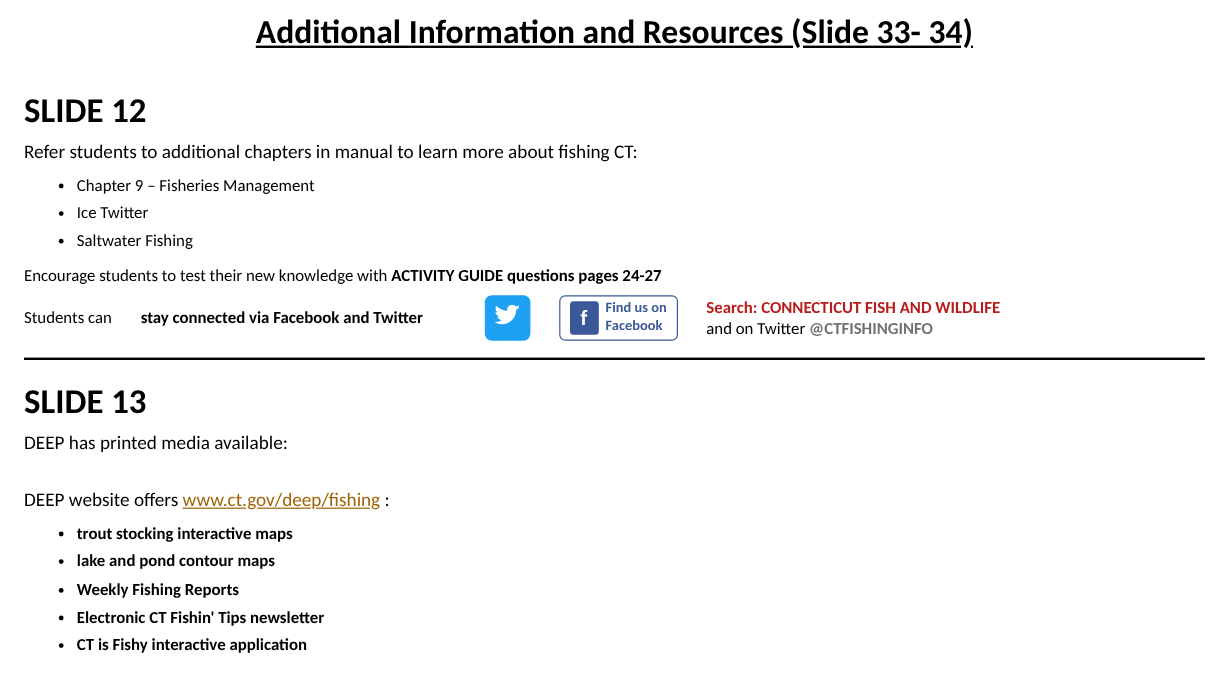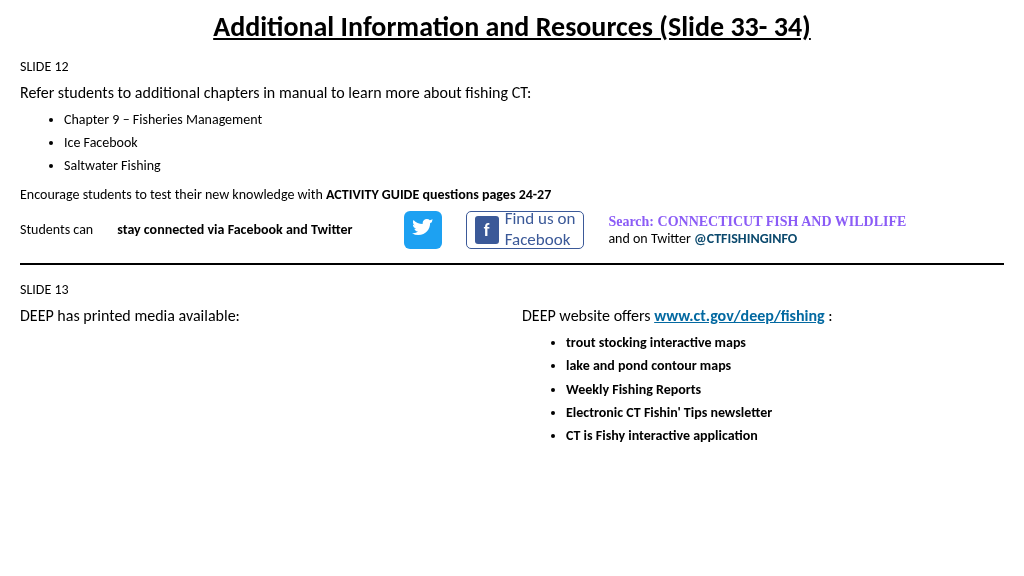--- a/index.html
+++ b/index.html
@@ -10,26 +10,26 @@
       min-height: 576px;
       padding: 10px 20px 20px 20px;
       font-size: 15px;
       color: #000;
     }
     .main-title {
       font-size: 28px;
       font-weight: bold;
       text-decoration: underline;
       text-align: center;
-      margin-bottom: 14px;
+      margin-bottom: 30px;
       line-height: 1.2;
     }
     .slide-heading {
-      font-size: 14px;
-      font-weight: normal;
+      font-size: 29px;
+      font-weight: bold;
       margin-bottom: 6px;
     }
     .body-text {
       font-size: 16px;
       margin-bottom: 4px;
       line-height: 1.5;
     }
     .bullet-list {
       list-style: disc;
       margin-left: 44px;
@@ -85,64 +85,62 @@
       align-items: center;
       justify-content: center;
       border-radius: 3px;
     }
     .find-us-text {
       font-size: 11px;
       line-height: 1.2;
       color: #3b5998;
     }
     .find-us-text span {
-      font-weight: normal;
-      font-size: 17px;
+      font-weight: bold;
+      font-size: 12px;
     }
     .search-text {
       font-size: 14px;
-      color: #8b5cf6;
+      color: #b91c1c;
       font-weight: bold;
-      font-family: Liberation Serif, serif;
     }
     .twitter-handle {
-      color: #0c4a6e;
+      color: #737373;
       font-weight: bold;
     }
     .divider {
       border: none;
       border-top: 2px solid #000;
       margin: 14px 0 16px 0;
     }
     .two-col {
       display: grid;
-      grid-template-columns: 1fr 1fr;
+      grid-template-columns: 1fr;
       gap: 20px;
     }
     .col-left, .col-right {
       font-size: 14px;
     }
     .col-right a {
-      color: #0369a1;
+      color: #a16207;
       text-decoration: underline;
-      font-weight: bold;
     }
     .bold { font-weight: bold; margin-top: 32px; }
   </style>
 </head>
 <body>
 
 <h1 class="main-title">Additional Information and Resources (Slide 33- 34)</h1>
 
 <div>
   <div class="slide-heading">SLIDE 12</div>
   <p class="body-text">Refer students to additional chapters in manual to learn more about fishing CT:</p>
   <ul class="bullet-list">
     <li>Chapter 9 – Fisheries Management</li>
-    <li>Ice Facebook</li>
+    <li>Ice Twitter</li>
     <li>Saltwater Fishing</li>
   </ul>
 
   <p class="activity-line">
     <span>Encourage students to test their new knowledge with </span><span class="bold">ACTIVITY GUIDE questions pages 24-27</span>
   </p>
 
   <div class="social-row">
     <span>Students can </span><strong>stay connected via Facebook and Twitter</strong>
     &nbsp;

